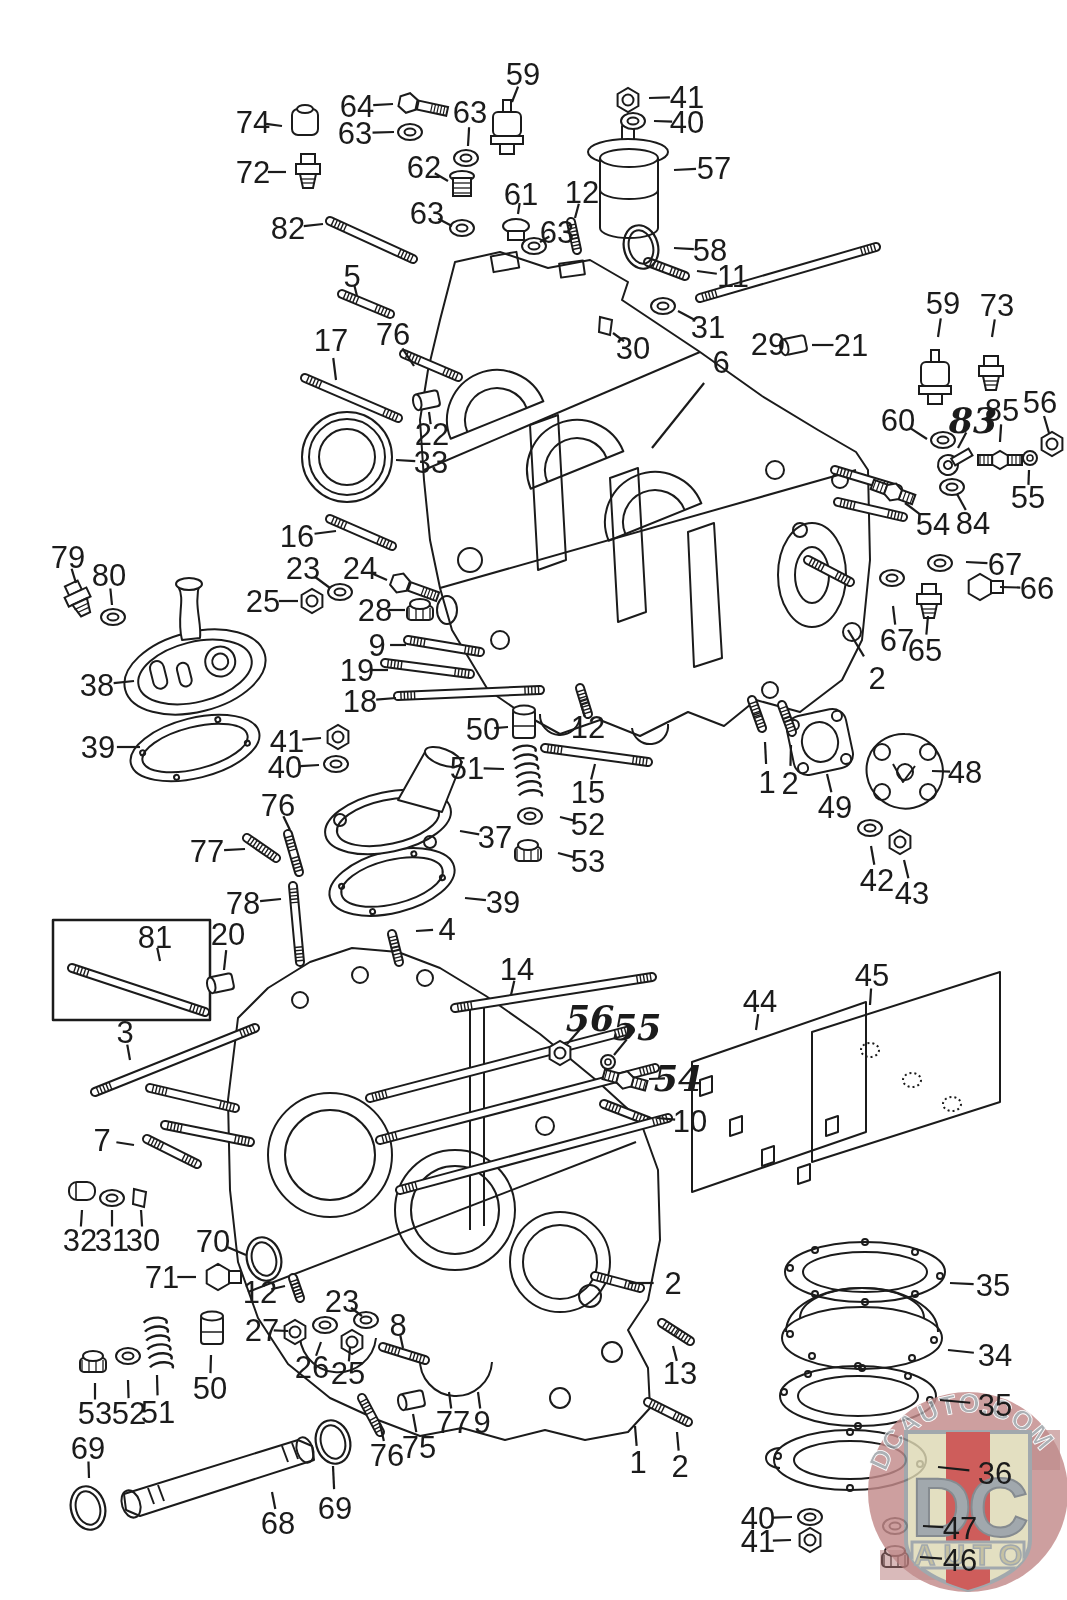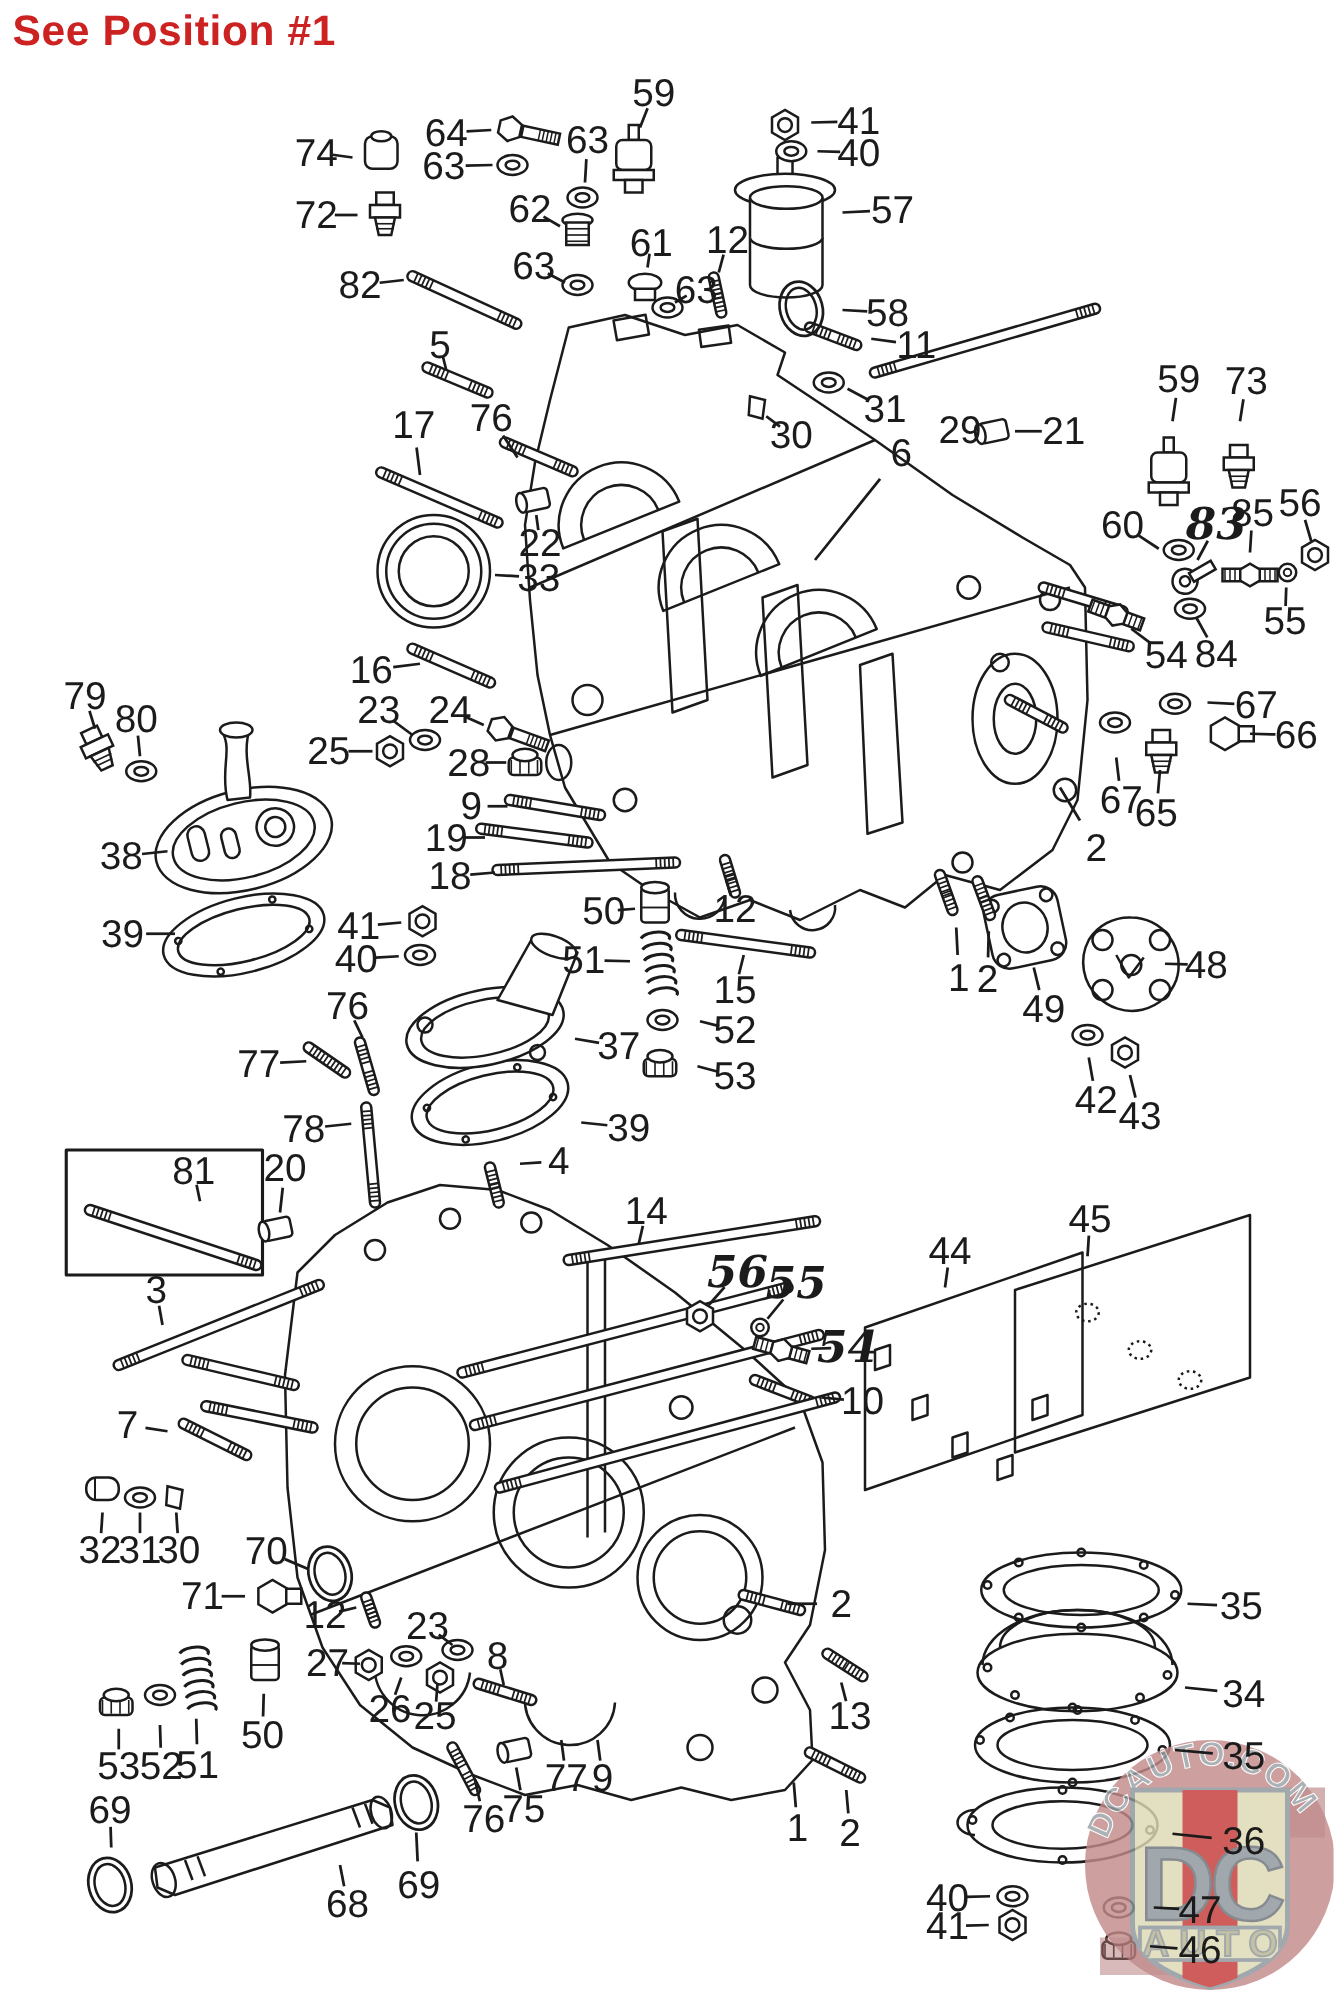--- a/index.html
+++ b/index.html
@@ -14,21 +14,20 @@
            fill:#9aa0a6;stroke:#ffffff;stroke-width:.8px;letter-spacing:1px;}
   .wm-dc{font-family:"Liberation Sans", sans-serif;font-weight:bold;font-size:84px;
          fill:#8d969c;stroke:#6b7278;stroke-width:2px;letter-spacing:-4px;}
   .wm-auto{font-family:"Liberation Sans", sans-serif;font-weight:bold;font-size:30px;
            fill:#b9b48f;stroke:#8d969c;stroke-width:1.5px;letter-spacing:8px;}
 </style>
 </head>
 <body>
 
 <div class="stage">
-  <div class="hdr" id="hdrNote" style="color: rgb(204, 34, 34);">See Position #1</div>
 
   <svg id="cv" width="1067" height="1600" viewBox="0 0 1067 1600">
 
     <g id="layer-cases" stroke="#1b1b1b" stroke-width="2" fill="none" stroke-linejoin="round">
 
       <g>
         <path fill="#fff" d="M455,262 L500,252 L548,268 L590,260 L628,282 L622,300 L700,352 L762,396
           L818,430 L856,452 L868,470 L870,560 L862,640 L842,680 L800,712 L756,700 L724,726 L688,712
           L640,736 L600,720 L560,734 L520,712 L488,690 L470,660 L452,630 L440,588 L430,540 L424,480
           L420,420 L428,370 L440,320 Z"></path>

